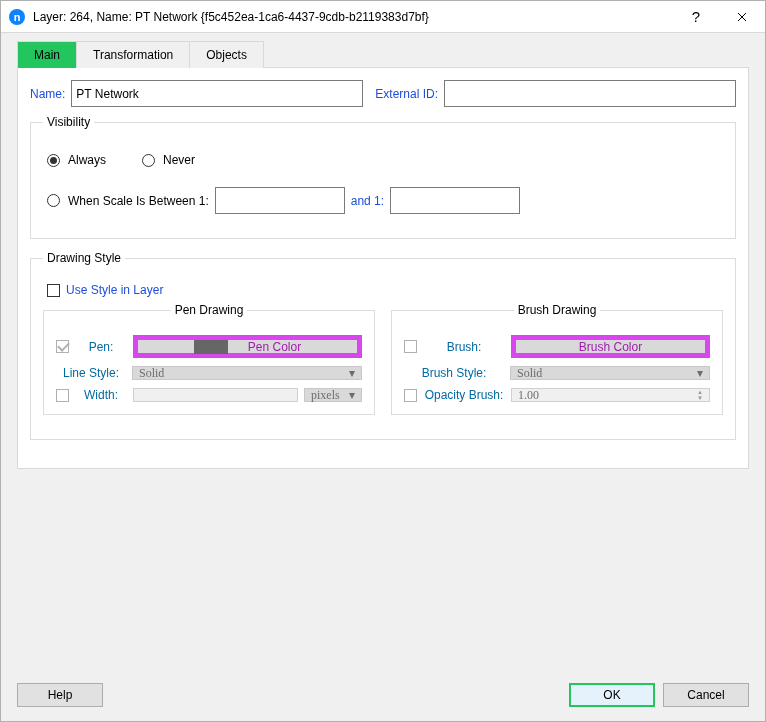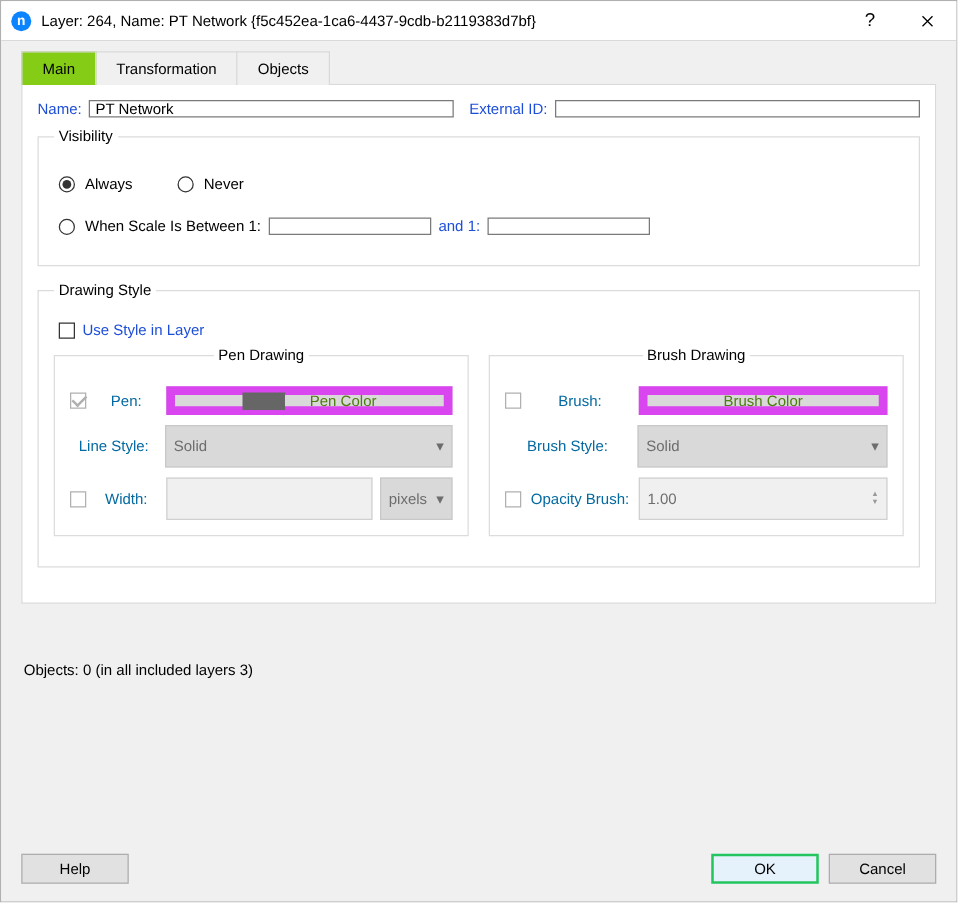--- a/index.html
+++ b/index.html
@@ -7,43 +7,43 @@
   .window { width:766px; height:722px; border:1px solid #b0b0b0; display:flex; flex-direction:column; background:#fff; }
   .titlebar { height:32px; display:flex; align-items:center; padding:0 0 0 8px; border-bottom:1px solid #d9d9d9; background:#fff; }
   .titlebar .app-icon { width:16px; height:16px; border-radius:50%; background:#0a84ff; display:flex; align-items:center; justify-content:center; color:#fff; font-size:11px; font-weight:bold; margin-right:8px; }
   .titlebar .title { flex:1; font-size:12px; color:#000; }
   .titlebar .btn { width:46px; height:31px; display:flex; align-items:center; justify-content:center; }
   .titlebar .btn svg { width:10px; height:10px; }
   .body { flex:1; background:#f0f0f0; padding:8px 16px 0 16px; display:flex; flex-direction:column; }
   .tabs { display:flex; position:relative; }
   .tab { padding:6px 16px; border:1px solid #d9d9d9; border-bottom:none; background:#f0f0f0; color:#000; position:relative; }
   .tab + .tab { margin-left:-1px; }
-  .tab.active { background:#84cc16; border-color:#d9d9d9; z-index:2; }
+  .tab.active { background:#22c55e; border-color:#d9d9d9; z-index:2; }
   .panel { border:1px solid #d9d9d9; background:#fff; margin-top:-1px; padding:12px 12px 16px 12px; }
   .row { display:flex; align-items:center; margin-bottom:8px; gap:6px; }
   label.lbl { color:#1d4ed8; }
-  input.text { border:1px solid #7a7a7a; height:14px; padding:0 4px; font-family:inherit; font-size:12px; background:#fff; }
+  input.text { border:1px solid #7a7a7a; height:27px; padding:0 4px; font-family:inherit; font-size:12px; background:#fff; }
   .checkbox { width:13px; height:13px; border:1px solid #333; background:#fff; display:inline-block; flex-shrink:0; }
   .checkbox.disabled { border-color:#b0b0b0; }
   .checkbox.checked.disabled::after { content:""; display:block; width:9px; height:5px; border-left:2px solid #b0b0b0; border-bottom:2px solid #b0b0b0; transform:rotate(-45deg); margin:1px 0 0 1px; }
   .spinner { display:flex; border:1px solid #7a7a7a; height:21px; background:#fff; align-items:stretch; }
   .spinner .val { width:44px; padding:0 4px; border:none; font-family:inherit; font-size:12px; }
   .spinner .arrows { width:15px; border-left:1px solid #c0c0c0; display:flex; flex-direction:column; }
   .spinner .arrows div { flex:1; display:flex; align-items:center; justify-content:center; font-size:6px; color:#333; }
   fieldset { border:1px solid #dcdcdc; margin:0 0 12px 0; padding:18px 12px 12px 12px; }
   fieldset legend { padding:0 4px; font-size:12px; color:#000; }
   .radio { display:flex; align-items:center; gap:8px; }
   .radio .bullet { width:13px; height:13px; border:1px solid #333; border-radius:50%; display:flex; align-items:center; justify-content:center; flex-shrink:0; }
   .radio .bullet.checked::after { content:""; width:7px; height:7px; border-radius:50%; background:#333; display:block; }
   .draw-grid { display:flex; gap:16px;text-align:center; }
   .draw-grid fieldset { flex:1; }
   .disabled-text { color:#0369a1; }
-  .swatch-btn { height:23px; background:#d9d9d9; border:7px solid #d946ef; display:flex; align-items:center; justify-content:center; gap:20px; color:#4d7c0f; }
+  .swatch-btn { height:23px; background:#d9d9d9; border:5px solid #d946ef; display:flex; align-items:center; justify-content:center; gap:20px; color:#a21caf; }
   .swatch-btn .chip { width:34px; height:14px; background:#666; }
-  .combo { height:26px; background:#d9d9d9; border:1px solid #c8c8c8; display:flex; align-items:center; padding:16px 6px; color:#6d6d6d; position:relative; }
+  .combo { height:14px; background:#d9d9d9; border:1px solid #c8c8c8; display:flex; align-items:center; padding:0 6px; color:#6d6d6d; position:relative;font-family:Liberation Serif, serif; }
   .combo .chev { position:absolute; right:6px; }
   .combo.light { background:#f0f0f0; border-color:#d0d0d0; }
   .foot { margin-top:auto; display:flex; align-items:center; padding:10px 0 14px 0; gap:8px; }
   .btnp { min-width:86px; height:24px; border:1px solid #adadad; background:#e1e1e1; display:flex; align-items:center; justify-content:center; }
   .btnp.primary { border:2px solid #22c55e; background:#e5f1fb; }
 </style>
 </head>
 <body>
 
 <div class="window">
@@ -162,21 +162,20 @@
                   <span>▲</span>
                   <span>▼</span>
                 </span>
               </div>
             </div>
           </fieldset>
         </div>
       </fieldset>
     </div>
 
-    <div style="margin:46px 0 0 2px">Objects: 0 (in all included layers 3)</div>
 
     <div class="foot">
       <div class="btnp">Help</div>
       <div style="flex:1"></div>
       <div class="btnp primary">OK</div>
       <div class="btnp">Cancel</div>
     </div>
   </div>
 </div>
 

